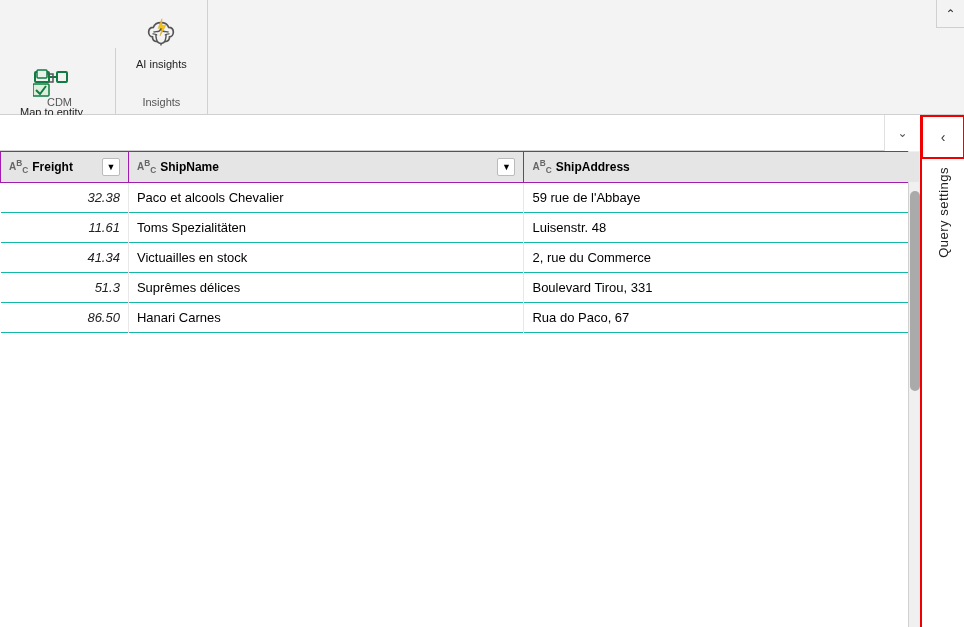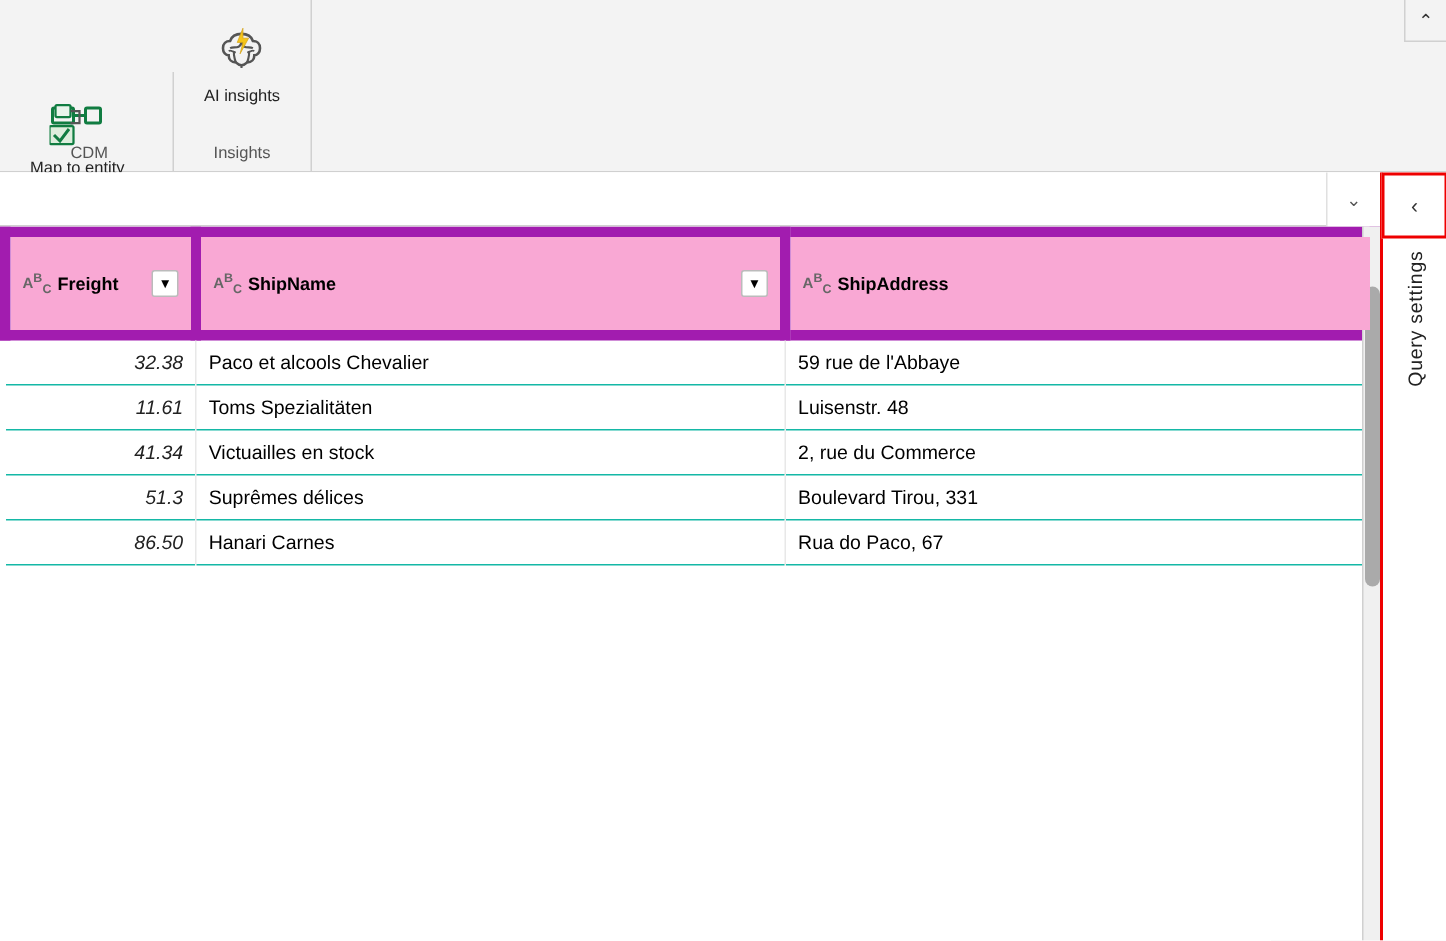--- a/index.html
+++ b/index.html
@@ -217,23 +217,23 @@
       overflow: hidden;
     }
 
     table {
       width: 100%;
       border-collapse: collapse;
       font-size: 13px;
     }
 
     thead th {
-      background: #f9a8d4;
-      border: 7px solid #a21caf;
-      padding: 22px 8px;
+      background: #e5e5e5;
+      border: 1px solid #a21caf;
+      padding: 6px 8px;
       text-align: left;
       font-weight: 600;
       font-size: 12px;
       white-space: nowrap;
       position: sticky;
       top: 0;
       z-index: 1;
     }
 
     thead th .th-inner {

